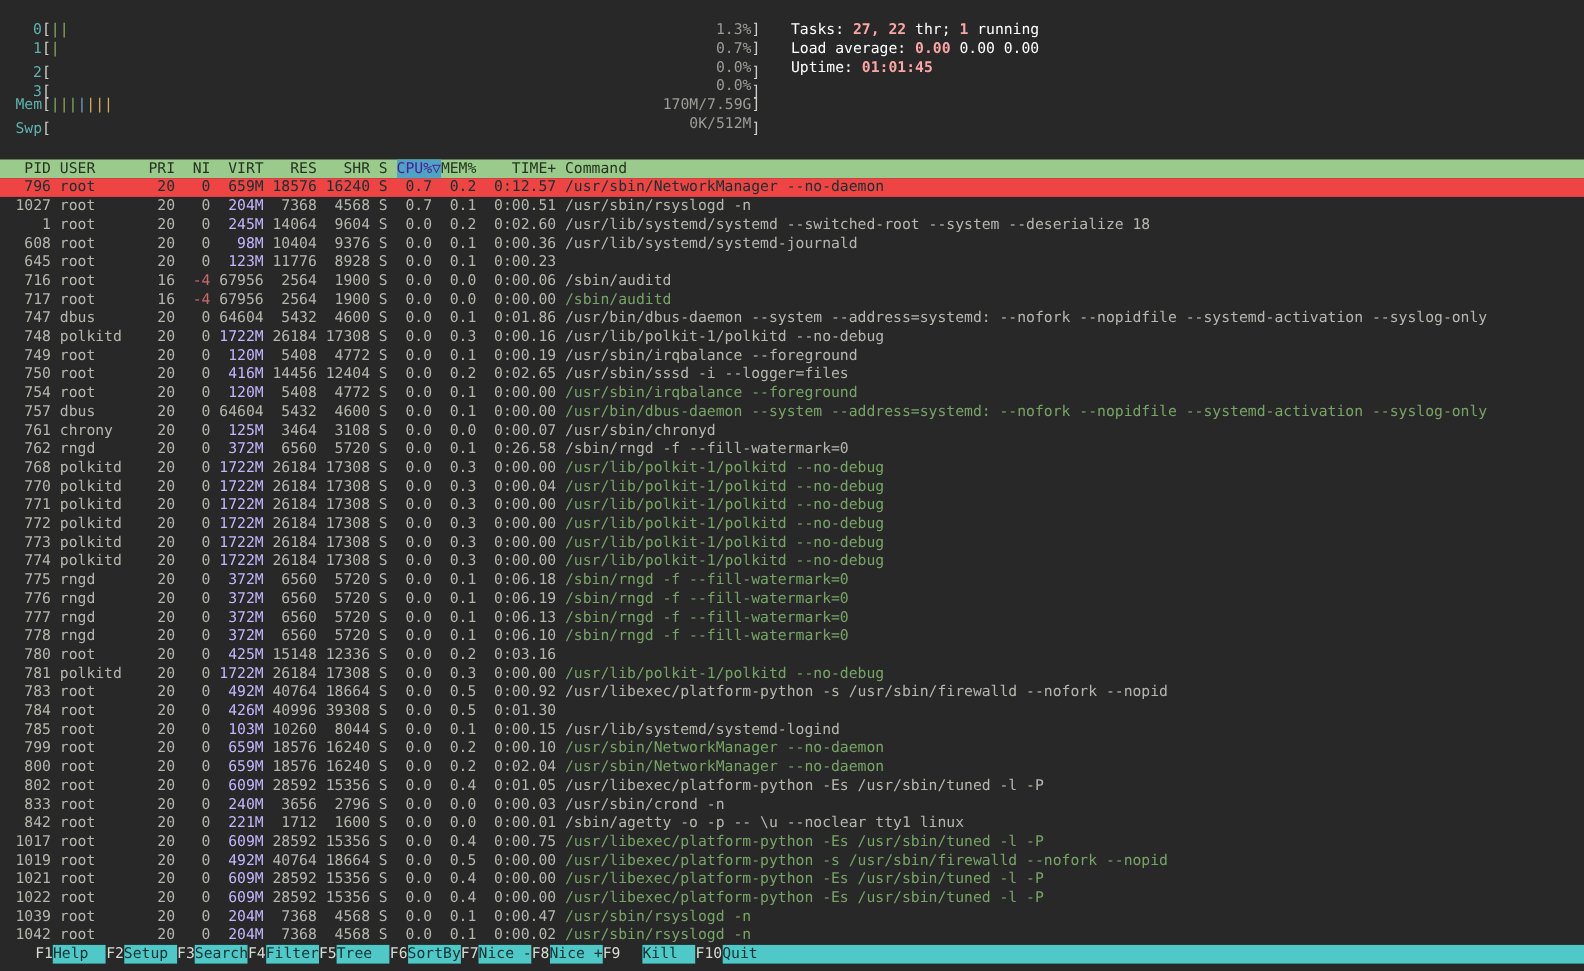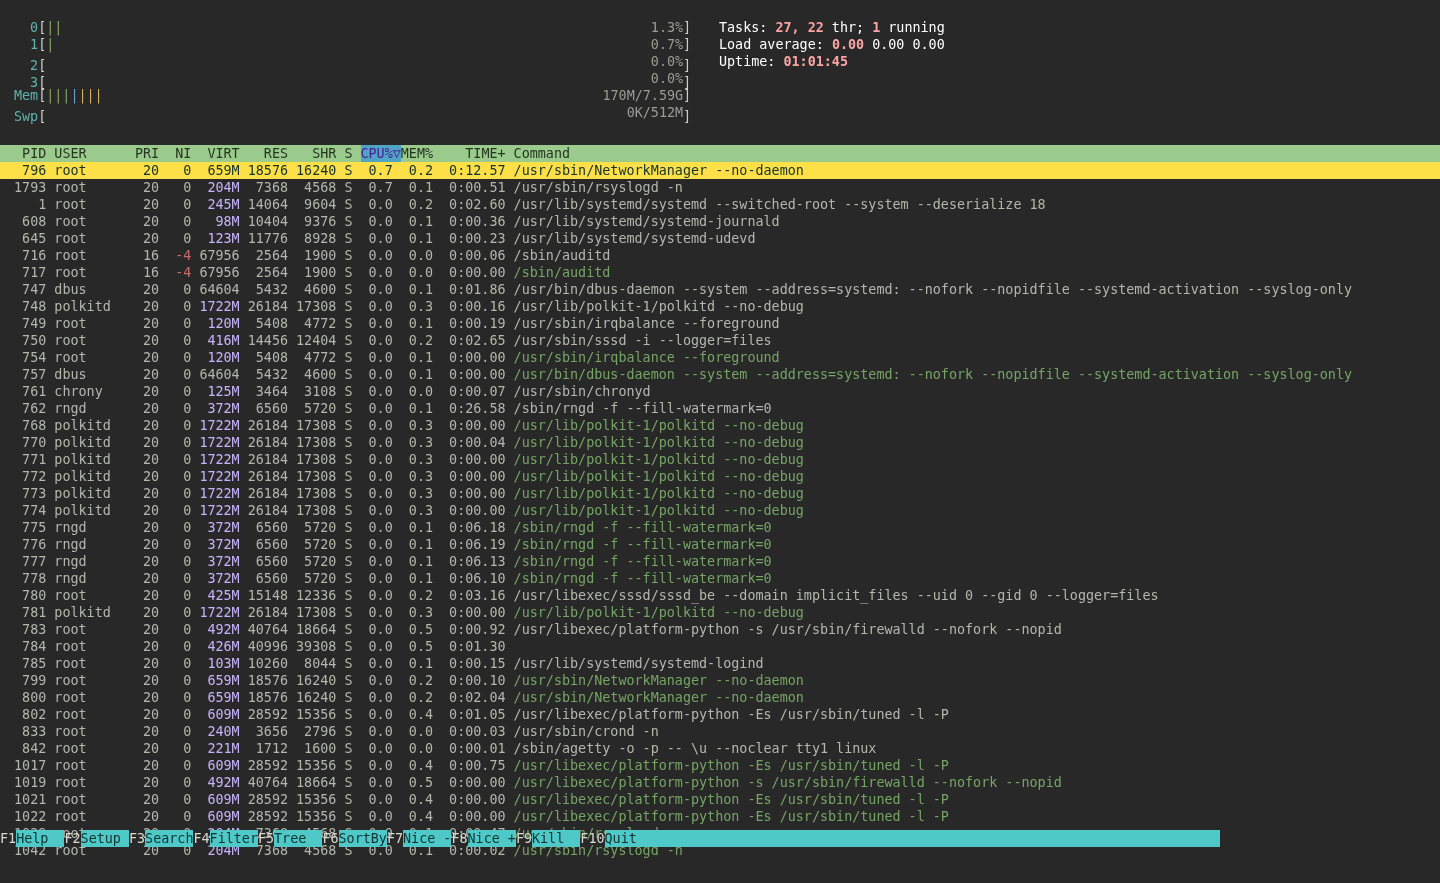--- a/index.html
+++ b/index.html
@@ -25,37 +25,37 @@
   .sum-line { height:17px; white-space:pre; }
   .c-teal  { color:#ffffff; }
   .c-white { color:#fca5a5; font-weight:bold; }
 
   
   .table-area { position:absolute; top:145px; left:0; width:1440px; }
   .thead { background:#9acb8d; color:#26351f; height:17px; display:flex; padding-left:6px; }
   .hcell { display:inline-block; white-space:pre; margin-right:1ch; }
   .hcell.sort { margin-right:0; background:#4fa3c4; color:#4c1d95; }
   .row  { height:17px; display:flex; padding-left:6px; overflow:hidden; }
-  .row.sel { background:#fde047; }
+  .row.sel { background:#ef4444; }
   .row.sel .cell { color:#143231 !important; }
   .cell { display:inline-block; white-space:pre; margin-right:1ch; color:#b4b7ae; }
   .cell:last-child { margin-right:0; }
   .t-teal  { color:#c4b5fd; }
   .t-red   { color:#c96b6b; }
   .t-green { color:#76a465; }
 
   
   .w-pid{width:5ch;text-align:right}.w-user{width:9ch}.w-pri{width:3ch;text-align:right}
   .w-ni{width:3ch;text-align:right}.w-virt{width:5ch;text-align:right}.w-res{width:5ch;text-align:right}
   .w-shr{width:5ch;text-align:right}.w-s{width:1ch}.w-cpu{width:4ch;text-align:right}
   .w-cpu-h{width:5ch;text-align:left}.w-mem{width:4ch;text-align:right}.w-time{width:8ch;text-align:right}
   .w-cmd{flex:1 1 auto; overflow:hidden}
 
   
-  .fbar { position:absolute; top:830px; left:0; width:1220px; height:17px; display:flex; }
+  .fbar { position:absolute; top:859px; left:0; width:1440px; height:17px; display:flex;padding-left:32px; }
   .fkey   { color:#d8dad2; white-space:pre; }
   .flabel { background:#4fc8c8; color:#0f3333; width:6ch; white-space:pre; }
   .flabel.fill { flex:1 1 auto; width:auto; }
 </style>
 </head>
 <body>
 
 <div class="header-area">
   <div>
       <div class="meter-line"><span class="mlabel">0</span><span class="bracket">[</span><span class="meter-bar"><span><span class="pipe-g">||</span></span><span class="meter-value">1.3%</span></span><span class="bracket">]</span></div>
@@ -96,21 +96,21 @@
         <span class="cell w-virt t-teal"> 659M</span>
         <span class="cell w-res">18576</span>
         <span class="cell w-shr">16240</span>
         <span class="cell w-s">S</span>
         <span class="cell w-cpu"> 0.7</span>
         <span class="cell w-mem"> 0.2</span>
         <span class="cell w-time"> 0:12.57</span>
         <span class="cell w-cmd">/usr/sbin/NetworkManager --no-daemon</span>
       </div>
       <div class="row">
-        <span class="cell w-pid"> 1793</span>
+        <span class="cell w-pid"> 1027</span>
         <span class="cell w-user">root     </span>
         <span class="cell w-pri"> 20</span>
         <span class="cell w-ni">  0</span>
         <span class="cell w-virt t-teal"> 204M</span>
         <span class="cell w-res"> 7368</span>
         <span class="cell w-shr"> 4568</span>
         <span class="cell w-s">S</span>
         <span class="cell w-cpu"> 0.7</span>
         <span class="cell w-mem"> 0.1</span>
         <span class="cell w-time"> 0:00.51</span>
@@ -149,21 +149,20 @@
         <span class="cell w-user">root     </span>
         <span class="cell w-pri"> 20</span>
         <span class="cell w-ni">  0</span>
         <span class="cell w-virt t-teal"> 123M</span>
         <span class="cell w-res">11776</span>
         <span class="cell w-shr"> 8928</span>
         <span class="cell w-s">S</span>
         <span class="cell w-cpu"> 0.0</span>
         <span class="cell w-mem"> 0.1</span>
         <span class="cell w-time"> 0:00.23</span>
-        <span class="cell w-cmd">/usr/lib/systemd/systemd-udevd</span>
       </div>
       <div class="row">
         <span class="cell w-pid">  716</span>
         <span class="cell w-user">root     </span>
         <span class="cell w-pri"> 16</span>
         <span class="cell w-ni t-red"> -4</span>
         <span class="cell w-virt">67956</span>
         <span class="cell w-res"> 2564</span>
         <span class="cell w-shr"> 1900</span>
         <span class="cell w-s">S</span>
@@ -443,21 +442,20 @@
         <span class="cell w-user">root     </span>
         <span class="cell w-pri"> 20</span>
         <span class="cell w-ni">  0</span>
         <span class="cell w-virt t-teal"> 425M</span>
         <span class="cell w-res">15148</span>
         <span class="cell w-shr">12336</span>
         <span class="cell w-s">S</span>
         <span class="cell w-cpu"> 0.0</span>
         <span class="cell w-mem"> 0.2</span>
         <span class="cell w-time"> 0:03.16</span>
-        <span class="cell w-cmd">/usr/libexec/sssd/sssd_be --domain implicit_files --uid 0 --gid 0 --logger=files</span>
       </div>
       <div class="row">
         <span class="cell w-pid">  781</span>
         <span class="cell w-user">polkitd  </span>
         <span class="cell w-pri"> 20</span>
         <span class="cell w-ni">  0</span>
         <span class="cell w-virt t-teal">1722M</span>
         <span class="cell w-res">26184</span>
         <span class="cell w-shr">17308</span>
         <span class="cell w-s">S</span>
@@ -666,15 +664,15 @@
 
 <div class="fbar">
     <span style="display: inline-flex;"><span class="fkey">F1</span><span class="flabel">Help  </span></span>
     <span style="display: inline-flex;"><span class="fkey">F2</span><span class="flabel">Setup </span></span>
     <span style="display: inline-flex;"><span class="fkey">F3</span><span class="flabel">Search</span></span>
     <span style="display: inline-flex;"><span class="fkey">F4</span><span class="flabel">Filter</span></span>
     <span style="display: inline-flex;"><span class="fkey">F5</span><span class="flabel">Tree  </span></span>
     <span style="display: inline-flex;"><span class="fkey">F6</span><span class="flabel">SortBy</span></span>
     <span style="display: inline-flex;"><span class="fkey">F7</span><span class="flabel">Nice -</span></span>
     <span style="display: inline-flex;"><span class="fkey">F8</span><span class="flabel">Nice +</span></span>
-    <span style="display: inline-flex;"><span class="fkey">F9</span><span class="flabel">Kill  </span></span>
+    <span style="display: inline-flex; gap: 20px;"><span class="fkey">F9</span><span class="flabel">Kill  </span></span>
     <span style="display: inline-flex; flex: 1 1 auto;"><span class="fkey">F10</span><span class="flabel fill">Quit</span></span>
   </div>
 
 </body></html>

